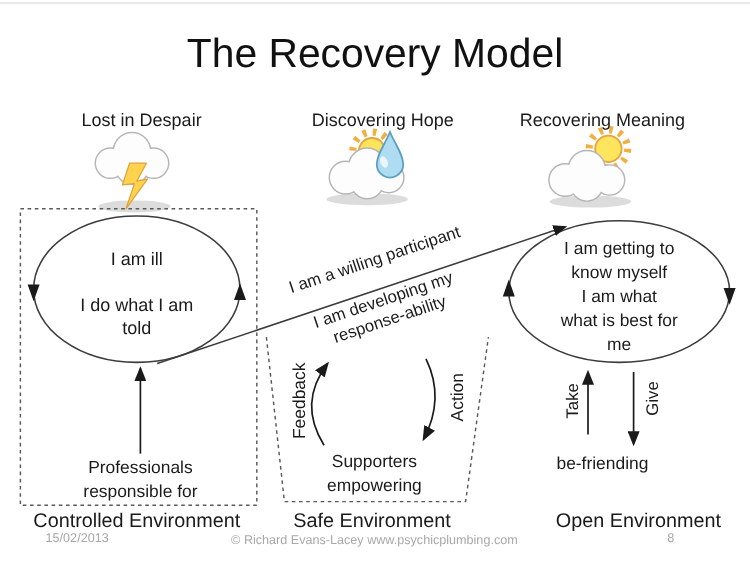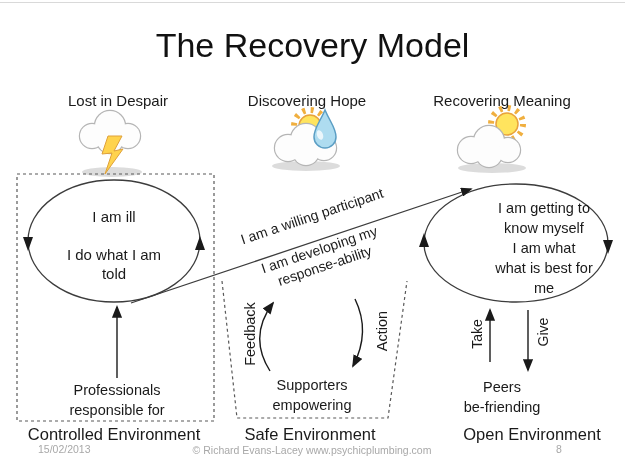--- a/index.html
+++ b/index.html
@@ -7,21 +7,21 @@
     position:relative;width:625px;height:468px;background:#ffffff;overflow:hidden;
     font-family:"Liberation Sans",sans-serif;color:#1a1a1a;
   }
   .top-line{position:absolute;top:2px;left:0;width:625px;height:1px;background:#d9d9d9;}
   .lbl{position:absolute;white-space:nowrap;color:#1a1a1a;}
   .ctr{transform:translateX(-50%);text-align:center;}
   .title{top:26px;left:0;width:625px;text-align:center;font-size:34px;color:#111;}
   .hdr{top:92px;font-size:15px;}
   .body{font-size:15px;line-height:19px;}
   .body2{font-size:14.5px;line-height:19.5px;}
-  .ell-r{top:198px;left:544px;font-size:14.5px;line-height:20px;}
+  .ell-r{top:198px;left:516px;font-size:14.5px;line-height:20px;}
   .rot{transform:translate(-50%,-50%) rotate(-18.5deg);text-align:center;}
   .vert{transform:translate(-50%,-50%) rotate(-90deg);font-size:14.5px;}
   .env{top:425px;font-size:16.5px;}
   .foot{font-size:10.5px;color:#a8a8a8;}
   svg{position:absolute;top:0;left:0;}
 </style>
 </head>
 <body>
 
 <div class="slide">
@@ -111,21 +111,21 @@
     <path d="M270,371 Q248,336 273,303" fill="none" stroke="#1a1a1a" stroke-width="1.4" marker-end="url(#ah)"></path>
     <path d="M355,299 Q371,332 353,366" fill="none" stroke="#1a1a1a" stroke-width="1.4" marker-end="url(#ah)"></path>
 
     <line x1="490" y1="362" x2="490" y2="310" stroke="#1a1a1a" stroke-width="1.4" marker-end="url(#ah)"></line>
     <line x1="528" y1="310" x2="528" y2="370" stroke="#1a1a1a" stroke-width="1.4" marker-end="url(#ah)"></line>
   </svg>
 
   <div class="lbl title">The Recovery Model</div>
 
   <div class="lbl hdr ctr" style="left:118px;">Lost in Despair</div>
-  <div class="lbl hdr ctr" style="left:307px;">Discovering Hope</div>
+  <div class="lbl hdr ctr" style="left:319px;">Discovering Hope</div>
   <div class="lbl hdr ctr" style="left:502px;">Recovering Meaning</div>
 
   <div class="lbl body ctr" style="left:114px;top:207px;">I am ill</div>
   <div class="lbl body ctr" style="left:114px;top:245px;">
     <div>I do what I am</div>
     <div>told</div>
   </div>
 
   <div class="lbl ell-r ctr">
     <div>I am getting to</div>
@@ -148,21 +148,20 @@
 
   <div class="lbl body2 ctr" style="left:117px;top:381px;">
     <div>Professionals</div>
     <div>responsible for</div>
   </div>
   <div class="lbl body2 ctr" style="left:312px;top:376px;">
     <div>Supporters</div>
     <div>empowering</div>
   </div>
   <div class="lbl body2 ctr" style="left:502px;top:378px;">
-    <div>Peers</div>
     <div>be-friending</div>
   </div>
 
   <div class="lbl env ctr" style="left:114px;">Controlled Environment</div>
   <div class="lbl env ctr" style="left:310px;">Safe Environment</div>
   <div class="lbl env ctr" style="left:532px;">Open Environment</div>
 
   <div class="lbl foot" style="left:38px;top:443px;">15/02/2013</div>
   <div class="lbl foot ctr" style="left:312px;top:444px;">© Richard Evans-Lacey www.psychicplumbing.com</div>
   <div class="lbl foot" style="left:556px;top:443px;">8</div>

